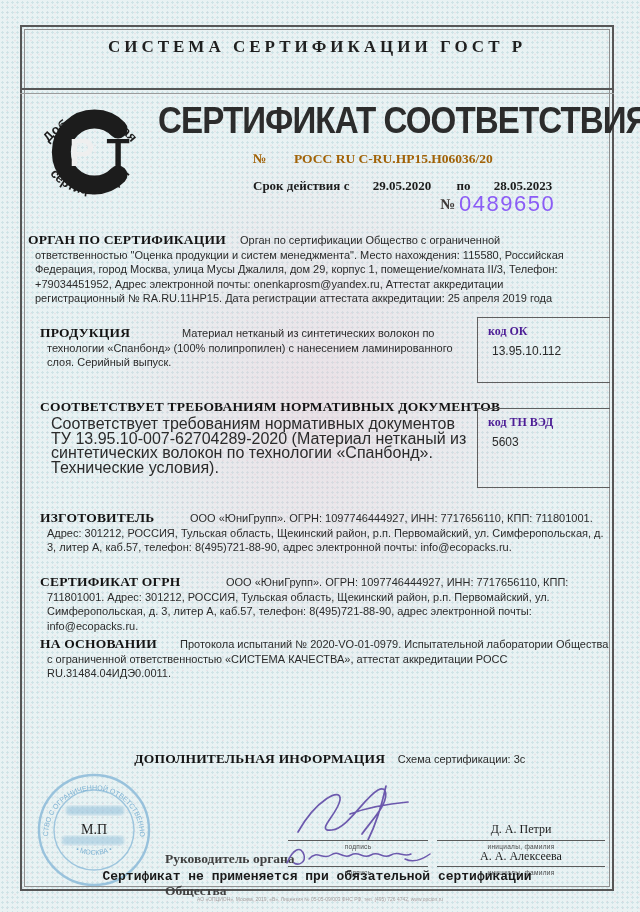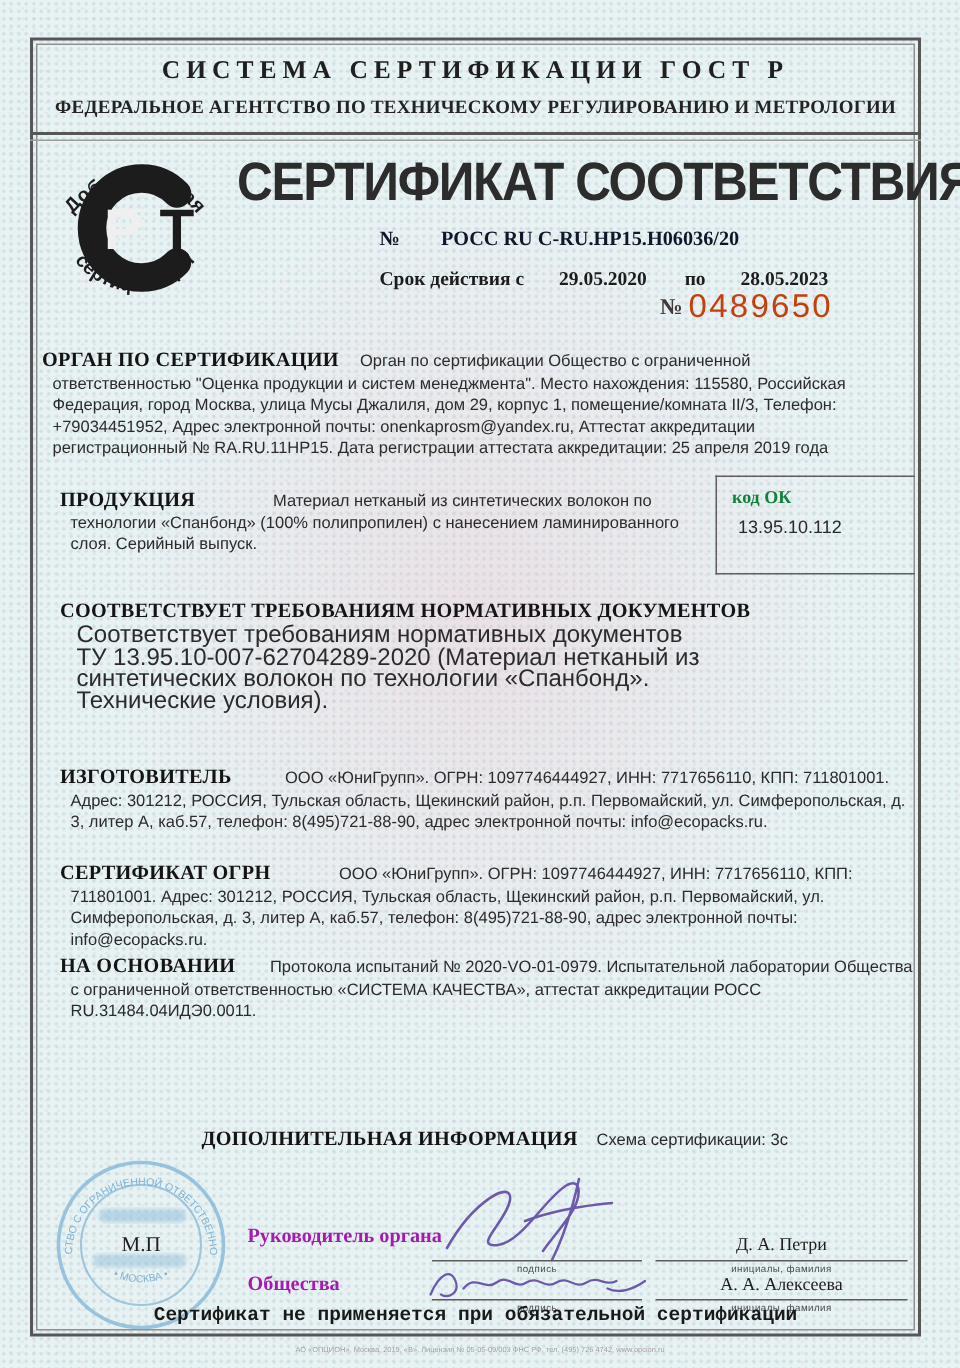--- a/index.html
+++ b/index.html
@@ -20,54 +20,54 @@
   .hdr-system{position:absolute;left:20px;right:26px;top:37px;text-align:center;
         font-family:"Liberation Serif",serif;font-weight:bold;font-size:17px;letter-spacing:4px;color:#1f1f1f;}
   .hdr-agency{position:absolute;left:20px;right:26px;top:64px;text-align:center;
         font-family:"Liberation Serif",serif;font-weight:bold;font-size:12.6px;letter-spacing:.2px;color:#232323;}
 
   .doc-title{position:absolute;left:158px;top:100px;white-space:nowrap;
         font-weight:bold;font-size:36px;letter-spacing:-1px;color:#2c2c2c;
         transform:scaleX(.92);transform-origin:left center;}
 
   .cert-no{position:absolute;left:253px;top:151px;font-family:"Liberation Serif",serif;
-        font-weight:bold;font-size:13.5px;color:#0f172a;}
+        font-weight:bold;font-size:13.5px;color:#a16207;}
   .cert-no .lbl{margin-right:24px;}
   .validity{position:absolute;left:253px;top:178px;font-family:"Liberation Serif",serif;
         font-weight:bold;font-size:13px;color:#1c1c1c;}
   .validity .d1{margin-left:20px;} .validity .po{margin-left:22px;text-align:center;} .validity .d2{margin-left:20px;margin-top:11px;}
 
   .blank-no{position:absolute;left:440px;top:191px;white-space:nowrap;}
   .blank-no .nl{font-family:"Liberation Serif",serif;font-weight:bold;font-size:15px;color:#403a38;vertical-align:2px;}
-  .blank-no .nv{font-size:22px;color:#c2410c;letter-spacing:1.5px;margin-left:4px;}
+  .blank-no .nv{font-size:22px;color:#8b5cf6;letter-spacing:1.5px;margin-left:4px;}
 
   .sec{position:absolute;font-size:11px;line-height:14.6px;color:#2b2b2b;
         padding-left:7px;text-indent:-7px;}
   .sec-title{display:inline-block;text-indent:0;font-family:"Liberation Serif",serif;
         font-weight:bold;font-size:13.5px;color:#141414;letter-spacing:.2px;vertical-align:baseline;}
   .sec-org{left:28px;top:222px;width:560px;} .sec-org .sec-title{width:212px;}
   .sec-product{left:40px;top:315px;width:424px;} .sec-product .sec-title{width:142px;}
   .sec-manu{left:40px;top:500px;width:562px;} .sec-manu .sec-title{width:150px;}
   .sec-issued{left:40px;top:564px;width:562px;} .sec-issued .sec-title{width:186px;}
   .sec-basis{left:40px;top:626px;width:562px;} .sec-basis .sec-title{width:140px;}
   .sec-add{left:40px;top:741px;width:560px;text-align:center;} .sec-add .sec-title{width:276px;}
 
   .sec-comp-title{position:absolute;left:40px;top:399px;font-family:"Liberation Serif",serif;
         font-weight:bold;font-size:13.5px;color:#141414;letter-spacing:.2px;}
   .sec-comp-body{position:absolute;left:51px;top:417px;width:420px;font-size:16px;line-height:14.6px;color:#2b2b2b;}
 
   .box{position:absolute;left:477px;width:132px;border:1px solid #5f5f5f;border-right:none;background:transparent;}
   .box-ok{top:317px;height:64px;}
   .box-tnved{top:408px;height:78px;}
   .box .bl{font-family:"Liberation Serif",serif;font-weight:bold;font-size:12px;
-        margin:6px 0 5px 10px;color:#15803d;}
+        margin:6px 0 5px 10px;color:#4c1d95;}
   .box .bv{font-size:12px;margin-left:14px;color:#2a2a2a;}
 
   .role{position:absolute;left:165px;font-family:"Liberation Serif",serif;font-weight:bold;
-        font-size:13.5px;color:#a21caf;white-space:nowrap;}
+        font-size:13.5px;color:#404040;white-space:nowrap;margin-top:35px;}
   .role1{top:816px;} .role2{top:848px;}
   .sigline{position:absolute;border-bottom:1px solid #5a5a5a;height:0;}
   .l-sig1{left:288px;top:840px;width:140px;} .l-name1{left:437px;top:840px;width:168px;}
   .l-sig2{left:288px;top:866px;width:140px;} .l-name2{left:437px;top:866px;width:168px;}
   .caption{position:absolute;text-align:center;font-size:6.5px;color:#4c4c4c;letter-spacing:.3px;}
   .c-sig1{left:288px;top:843px;width:140px;} .c-name1{left:437px;top:843px;width:168px;}
   .c-sig2{left:288px;top:869px;width:140px;} .c-name2{left:437px;top:869px;width:168px;}
   .signame{position:absolute;text-align:center;font-family:"Liberation Serif",serif;
         font-size:12px;color:#1d1d1d;}
   .n1{left:437px;top:822px;width:168px;} .n2{left:437px;top:849px;width:168px;}
@@ -91,21 +91,20 @@
 <div class="cert">
   <div class="speckle"></div>
   <div class="blush"></div>
 
   <div class="layer">
     <div class="frame">
       <div class="frame-inner"></div>
     </div>
 
     <div class="hdr-system">СИСТЕМА СЕРТИФИКАЦИИ ГОСТ Р</div>
-    <div class="hdr-agency">ФЕДЕРАЛЬНОЕ АГЕНТСТВО ПО ТЕХНИЧЕСКОМУ РЕГУЛИРОВАНИЮ И МЕТРОЛОГИИ</div>
     <div class="hdr-divider"></div>
 
     <svg class="logo" width="128" height="108" viewBox="0 0 128 108">
       <defs>
         <path id="arcTop" d="M 14,64 A 52,52 0 0 1 114,64"></path>
         <path id="arcBot" d="M 16,62 A 50,50 0 0 0 112,62"></path>
       </defs>
       <text font-family="Liberation Sans, sans-serif" font-size="13" font-weight="bold" fill="#1d1d1d">
         <textPath href="#arcTop" startOffset="50%" text-anchor="middle">Добровольная</textPath>
       </text>
@@ -145,20 +144,24 @@
     </p>
 
     <div class="box box-ok">
       <div class="bl">код ОК</div>
       <div class="bv">13.95.10.112</div>
     </div>
 
     <div class="sec-comp-title">СООТВЕТСТВУЕТ ТРЕБОВАНИЯМ НОРМАТИВНЫХ ДОКУМЕНТОВ</div>
     <div class="sec-comp-body">Соответствует требованиям нормативных документов ТУ 13.95.10-007-62704289-2020 (Материал нетканый из синтетических волокон по технологии «Спанбонд». Технические условия).</div>
 
+    <div class="box box-tnved">
+      <div class="bl">код ТН ВЭД</div>
+      <div class="bv">5603</div>
+    </div>
 
     <p class="sec sec-manu">
       <span class="sec-title">ИЗГОТОВИТЕЛЬ</span><span>ООО «ЮниГрупп». ОГРН: 1097746444927, ИНН: 7717656110, КПП: 711801001. Адрес: 301212, РОССИЯ, Тульская область, Щекинский район, р.п. Первомайский, ул. Симферопольская, д. 3, литер А, каб.57, телефон: 8(495)721-88-90, адрес электронной почты: info@ecopacks.ru.</span>
     </p>
 
     <p class="sec sec-issued">
       <span class="sec-title">СЕРТИФИКАТ ОГРН</span><span>ООО «ЮниГрупп». ОГРН: 1097746444927, ИНН: 7717656110, КПП: 711801001. Адрес: 301212, РОССИЯ, Тульская область, Щекинский район, р.п. Первомайский, ул. Симферопольская, д. 3, литер А, каб.57, телефон: 8(495)721-88-90, адрес электронной почты: info@ecopacks.ru.</span>
     </p>
 
     <p class="sec sec-basis">

